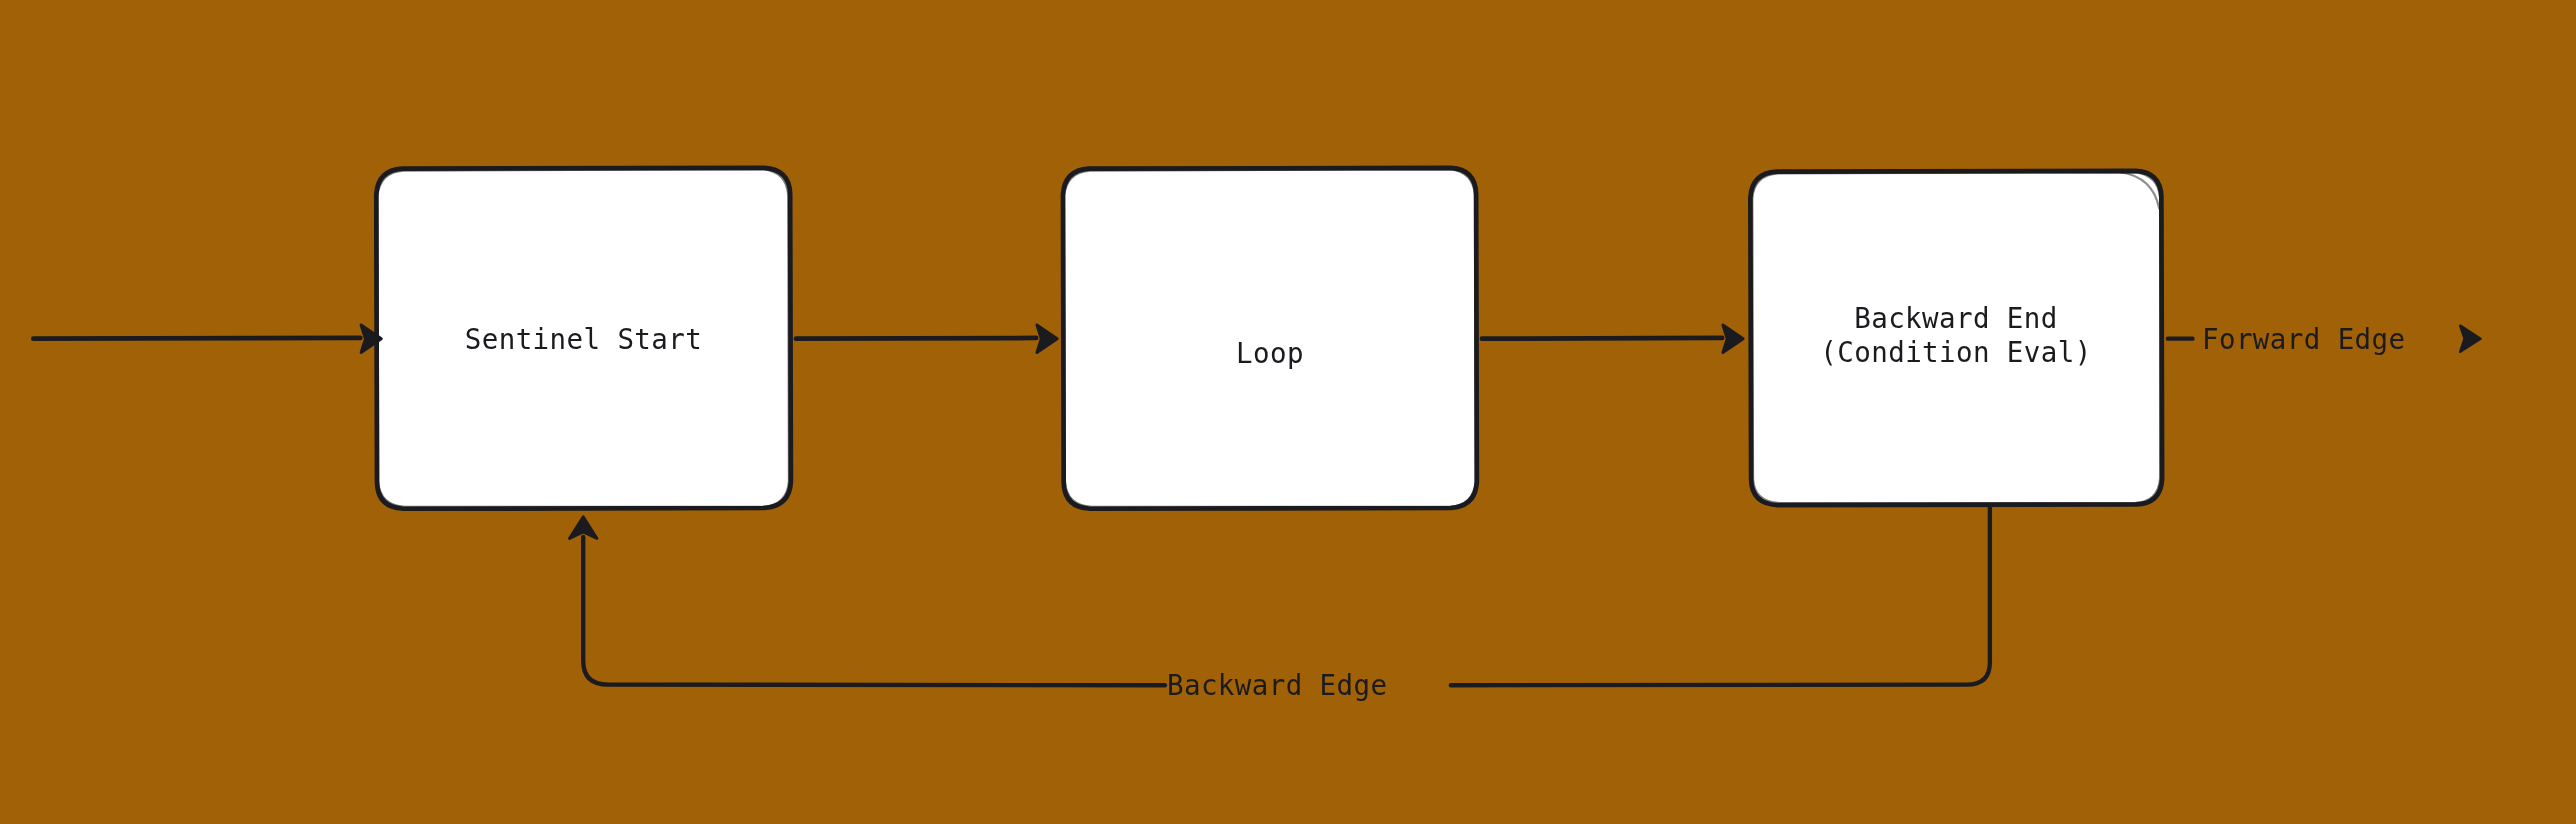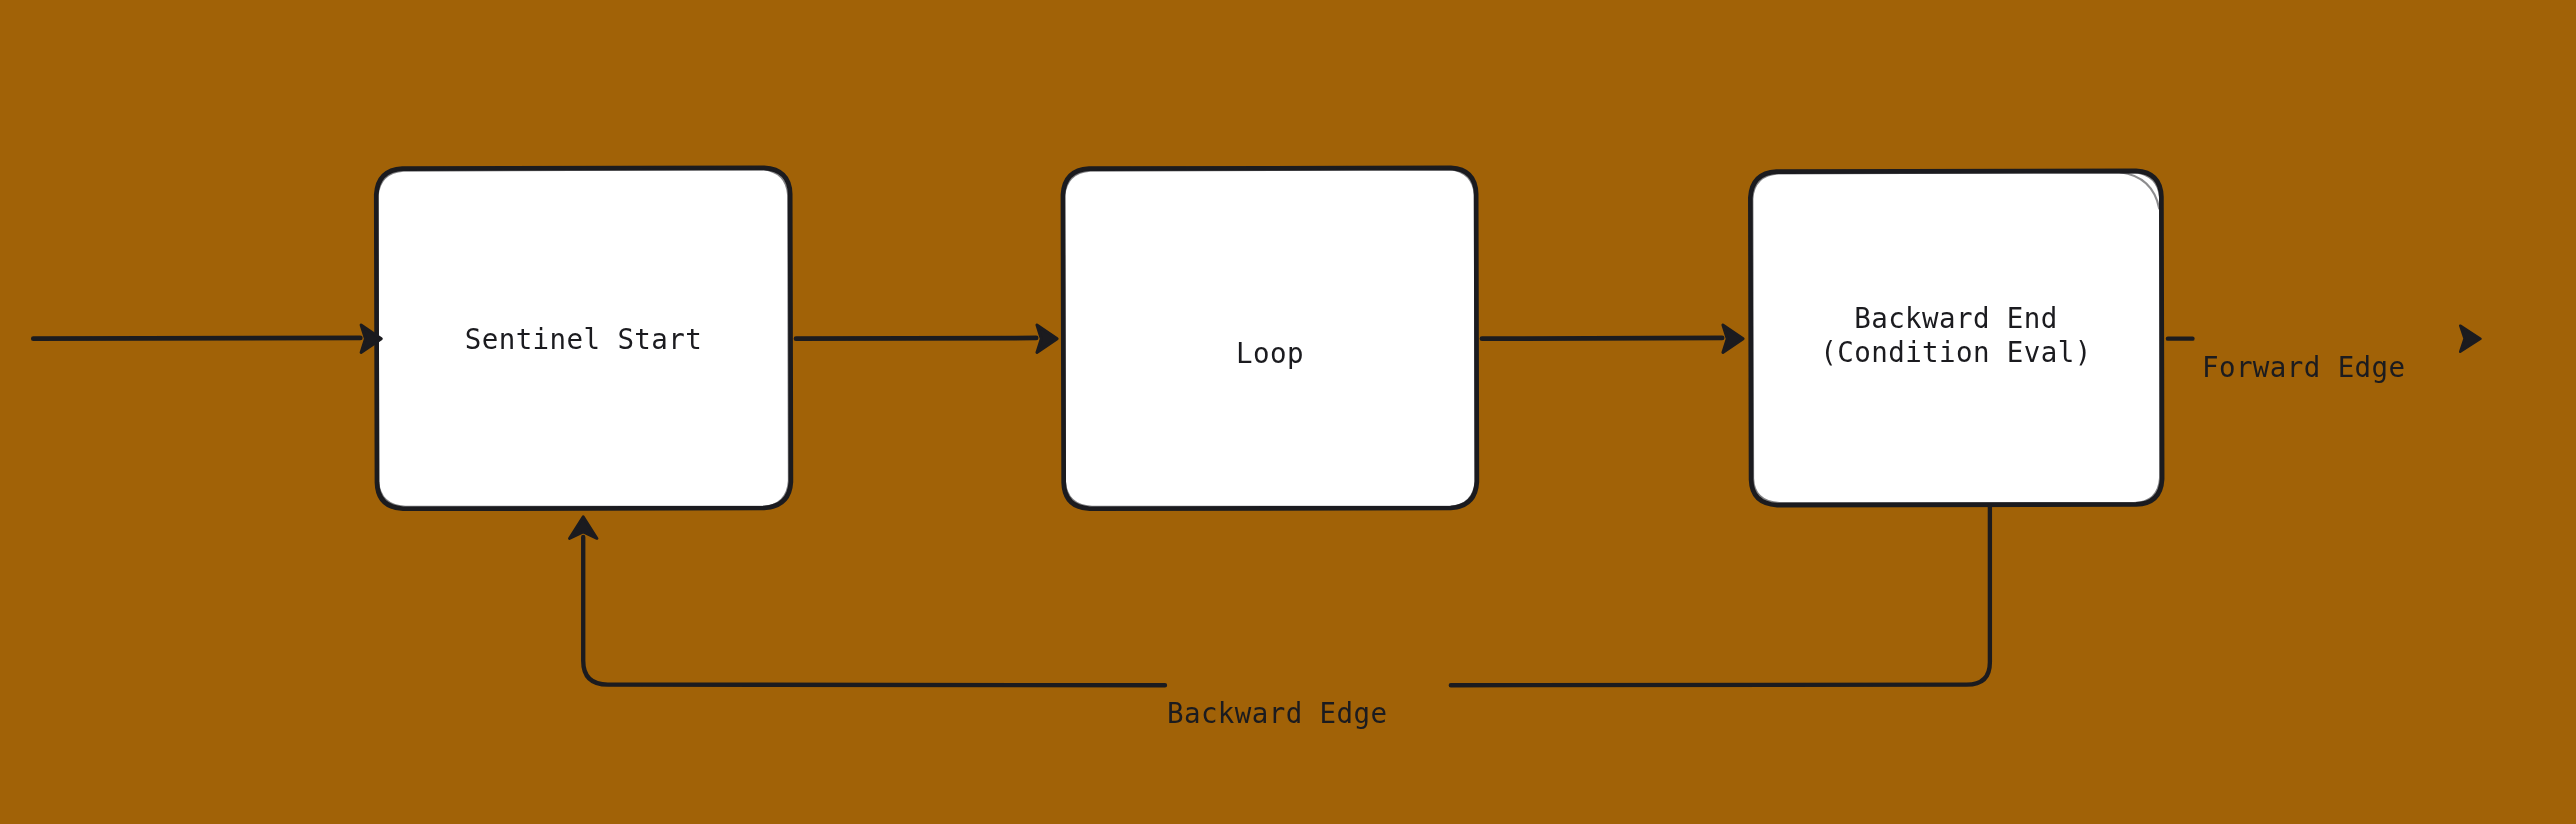--- a/index.html
+++ b/index.html
@@ -37,21 +37,20 @@
   }
   .edge-label {
     position: absolute;
     color: #1b1b1f;
     font-family: "DejaVu Sans Mono", "Liberation Mono", monospace;
     font-size: 27.5px;
     line-height: 1.2;
     letter-spacing: 0.4px;
     white-space: pre;
     user-select: none;
-    margin-top: 28px;
   }
   .node-hit {
     position: absolute;
     background: transparent;
   }
 </style>
 </head>
 <body>
 
 <div id="canvas">

